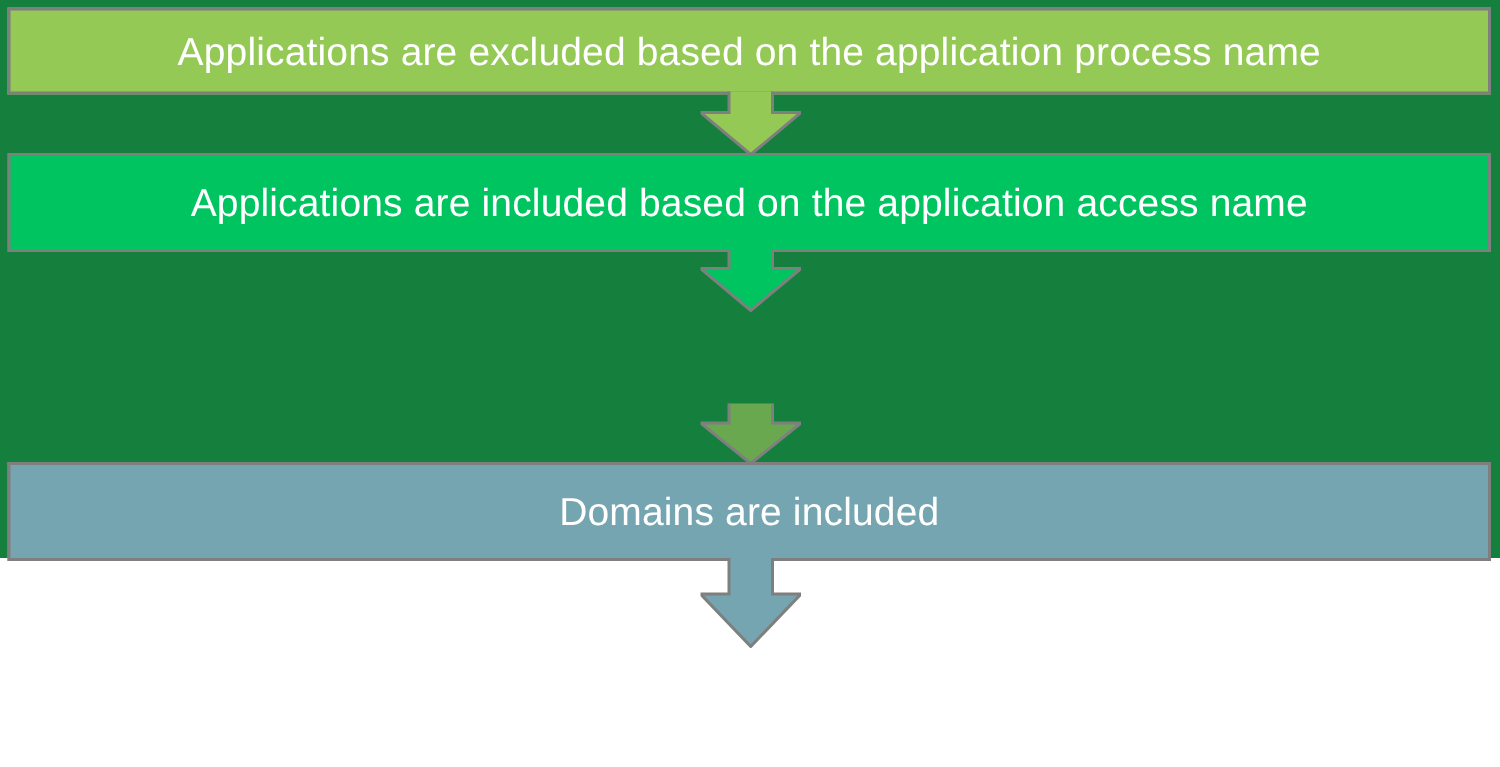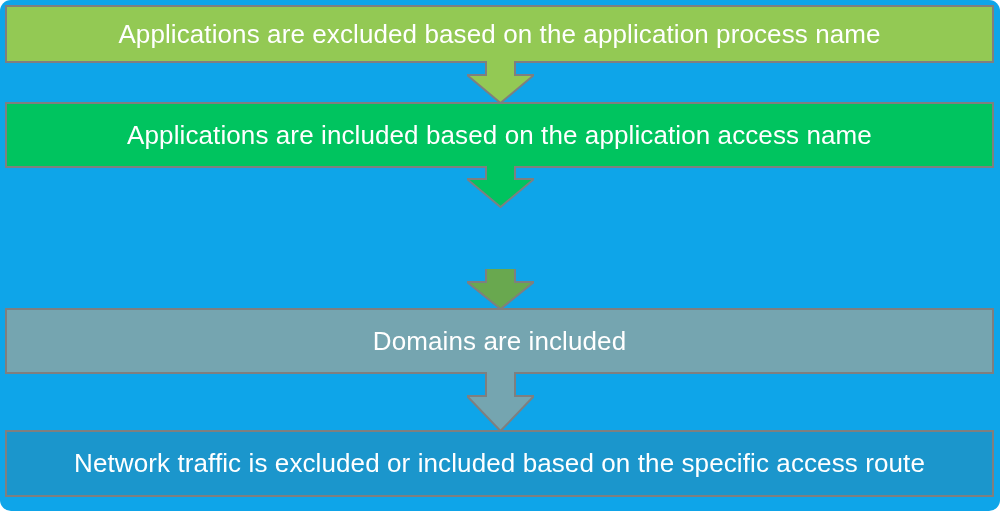--- a/index.html
+++ b/index.html
@@ -9,23 +9,22 @@
   }
   body {
     width: 1000px;
     height: 511px;
     font-family: "Liberation Sans", sans-serif;
     overflow: hidden;
   }
   #flow {
     position: relative;
     width: 1000px;
-    height: 511px;
-    background: #0ea5e9;
-    border-radius: 11px;
+    height: 372px;
+    background: #15803d;
   }
   .step {
     position: absolute;
     left: 5px;
     width: 989px;
     box-sizing: border-box;
     border: 2px solid #7f7f7f;
     display: flex;
     align-items: center;
     justify-content: center;
@@ -96,17 +95,14 @@
   <div class="step step-4" style="background: rgb(117, 165, 176); border-color: rgb(127, 127, 127);">
     <span class="step-label">Domains are included</span>
   </div>
 
   <div class="connector conn-4">
     <svg viewBox="0 0 67 60" preserveAspectRatio="none">
       <path d="M19 -2 L19 24 L0 24 L33.5 59 L67 24 L48 24 L48 -2 Z" fill="#75a5b0" stroke="#7f7f7f" stroke-width="2" stroke-linejoin="miter"></path>
     </svg>
   </div>
 
-  <div class="step step-5" style="background: rgb(27, 150, 204); border-color: rgb(127, 127, 127);">
-    <span class="step-label">Network traffic is excluded or included based on the specific access route</span>
-  </div>
 
 </div>
 
 </body></html>

